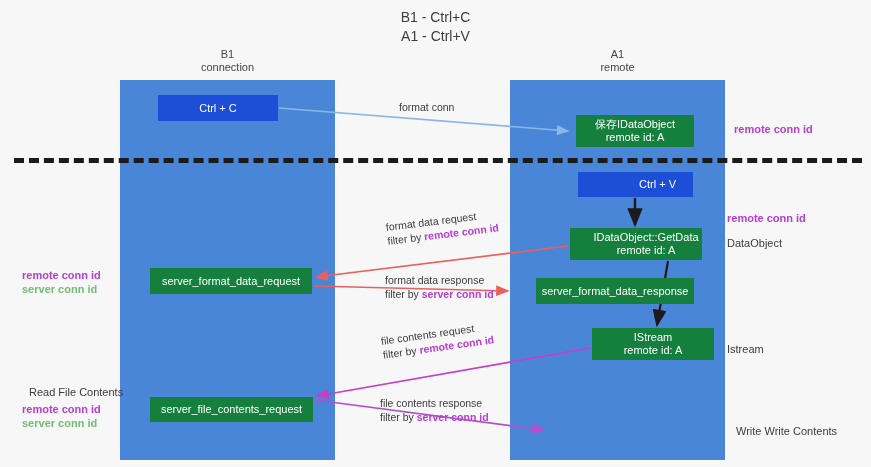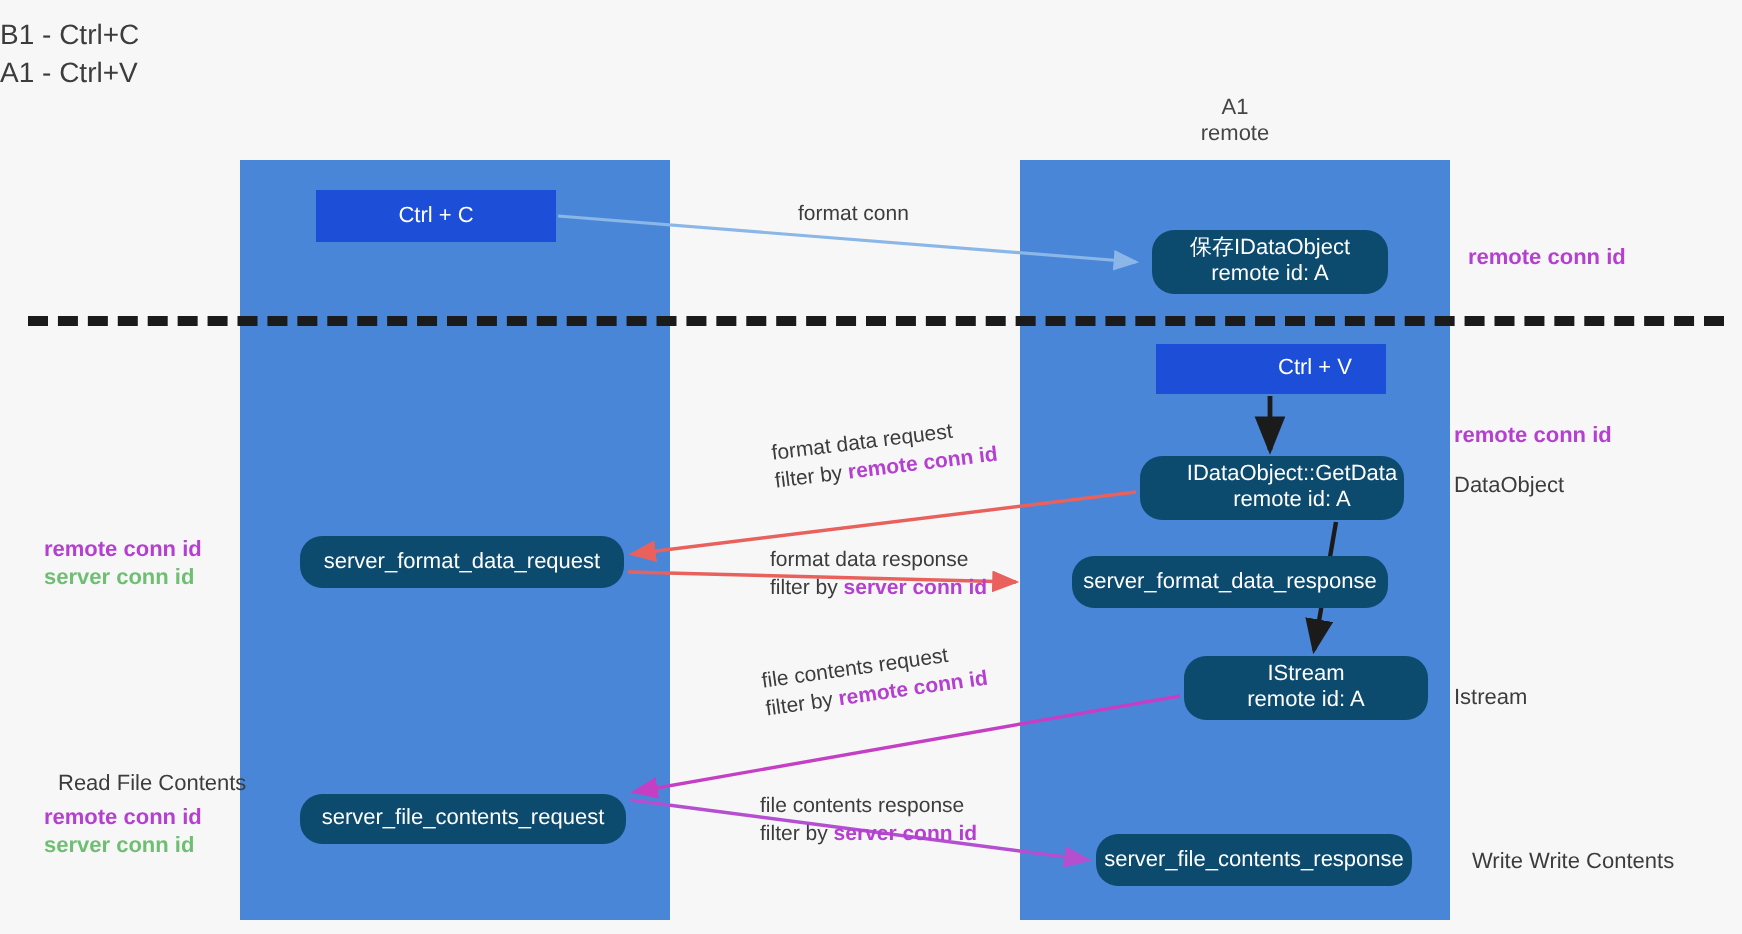--- a/index.html
+++ b/index.html
@@ -17,33 +17,33 @@
   #lane-a1{left:510px;top:80px;width:215px;height:380px;}
 
   .lane-head{
     position:absolute;text-align:center;color:#454545;
     font-size:11px;line-height:13px;
   }
   #head-b1{left:120px;top:48px;width:215px;}
   #head-a1{left:510px;top:48px;width:215px;}
 
   #title{
-    position:absolute;left:0;top:8px;width:871px;text-align:left;
+    position:absolute;left:0;top:8px;width:871px;text-align:center;
     color:#3c3c3c;font-size:14px;line-height:19px;
   }
 
   .node{
     position:absolute;box-sizing:border-box;
     color:#ffffff;text-align:center;
     display:flex;flex-direction:column;align-items:center;justify-content:center;
     font-size:11px;line-height:13px;
     z-index:6;
   }
   .green{background:#1d4ed8;}
-  .orange{background:#0c4a6e;border-radius:11px;}
+  .orange{background:#15803d;}
 
   #n-ctrlc{left:158px;top:95px;width:120px;height:26px;}
   #n-idataobject{left:576px;top:115px;width:118px;height:32px;}
   #n-ctrlv{left:578px;top:172px;width:115px;height:25px;padding-left:44px;}
   #n-getdata{left:570px;top:228px;width:132px;height:32px;padding-left:20px;}
   #n-sfdreq{left:150px;top:268px;width:162px;height:26px;}
   #n-sfdres{left:512px;top:278px;width:158px;height:26px;margin-left:24px;}
   #n-istream{left:592px;top:328px;width:122px;height:32px;}
   #n-sfcreq{left:150px;top:385px;width:163px;height:25px;margin-top:12px;}
   #n-sfcres{left:548px;top:417px;width:158px;height:26px;}
@@ -86,20 +86,24 @@
 </head>
 <body>
 
 <div id="stage">
 
   <div id="title">
     <div>B1 - Ctrl+C</div>
     <div>A1 - Ctrl+V</div>
   </div>
 
+  <div id="head-b1" class="lane-head">
+    <div>B1</div>
+    <div>connection</div>
+  </div>
   <div id="head-a1" class="lane-head">
     <div>A1</div>
     <div>remote</div>
   </div>
 
   <div id="lane-b1" class="lane"></div>
   <div id="lane-a1" class="lane"></div>
 
   <svg id="wires" viewBox="0 0 871 467">
     <defs>
@@ -165,23 +169,20 @@
 
   <div id="n-istream" class="node orange">
     <span>IStream</span>
     <span>remote id: A</span>
   </div>
 
   <div id="n-sfcreq" class="node orange">
     <span>server_file_contents_request</span>
   </div>
 
-  <div id="n-sfcres" class="node orange">
-    <span>server_file_contents_response</span>
-  </div>
 
   <div id="el-formatlist" class="edge-label">
     <span class="el-row">format conn</span>
   </div>
 
   <div id="el-fdreq" class="edge-label">
     <span class="el-row">format data request</span>
     <span class="el-row"><span>filter by </span><span class="purple">remote conn id</span></span>
   </div>
 

